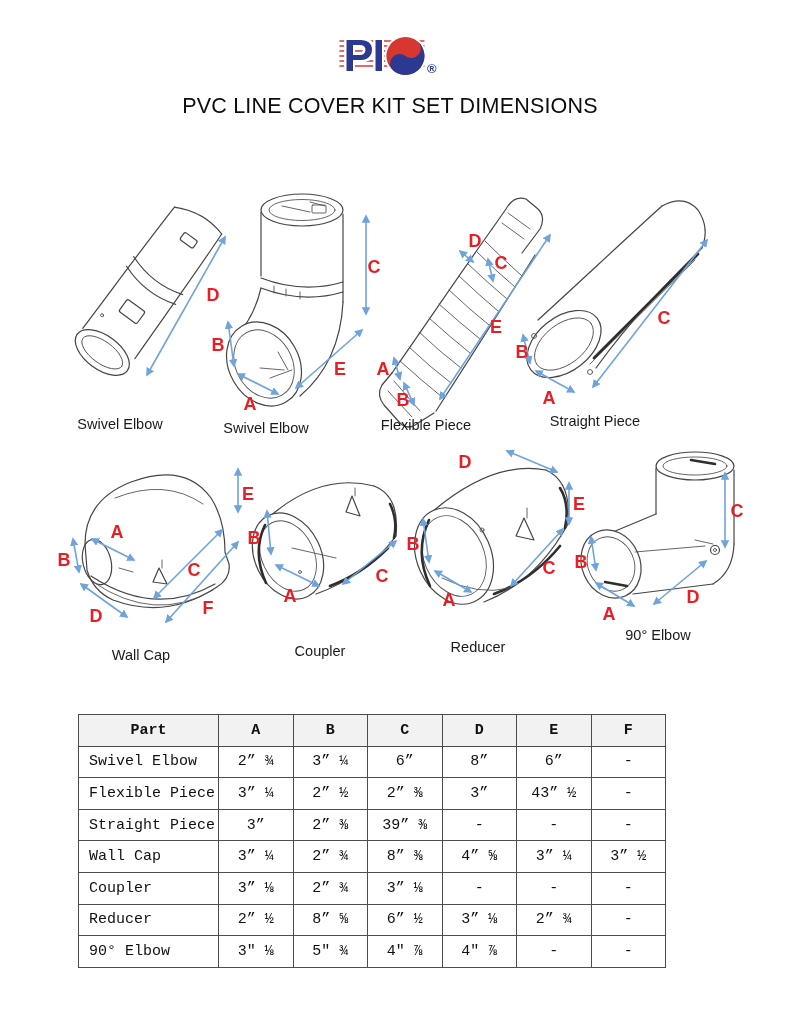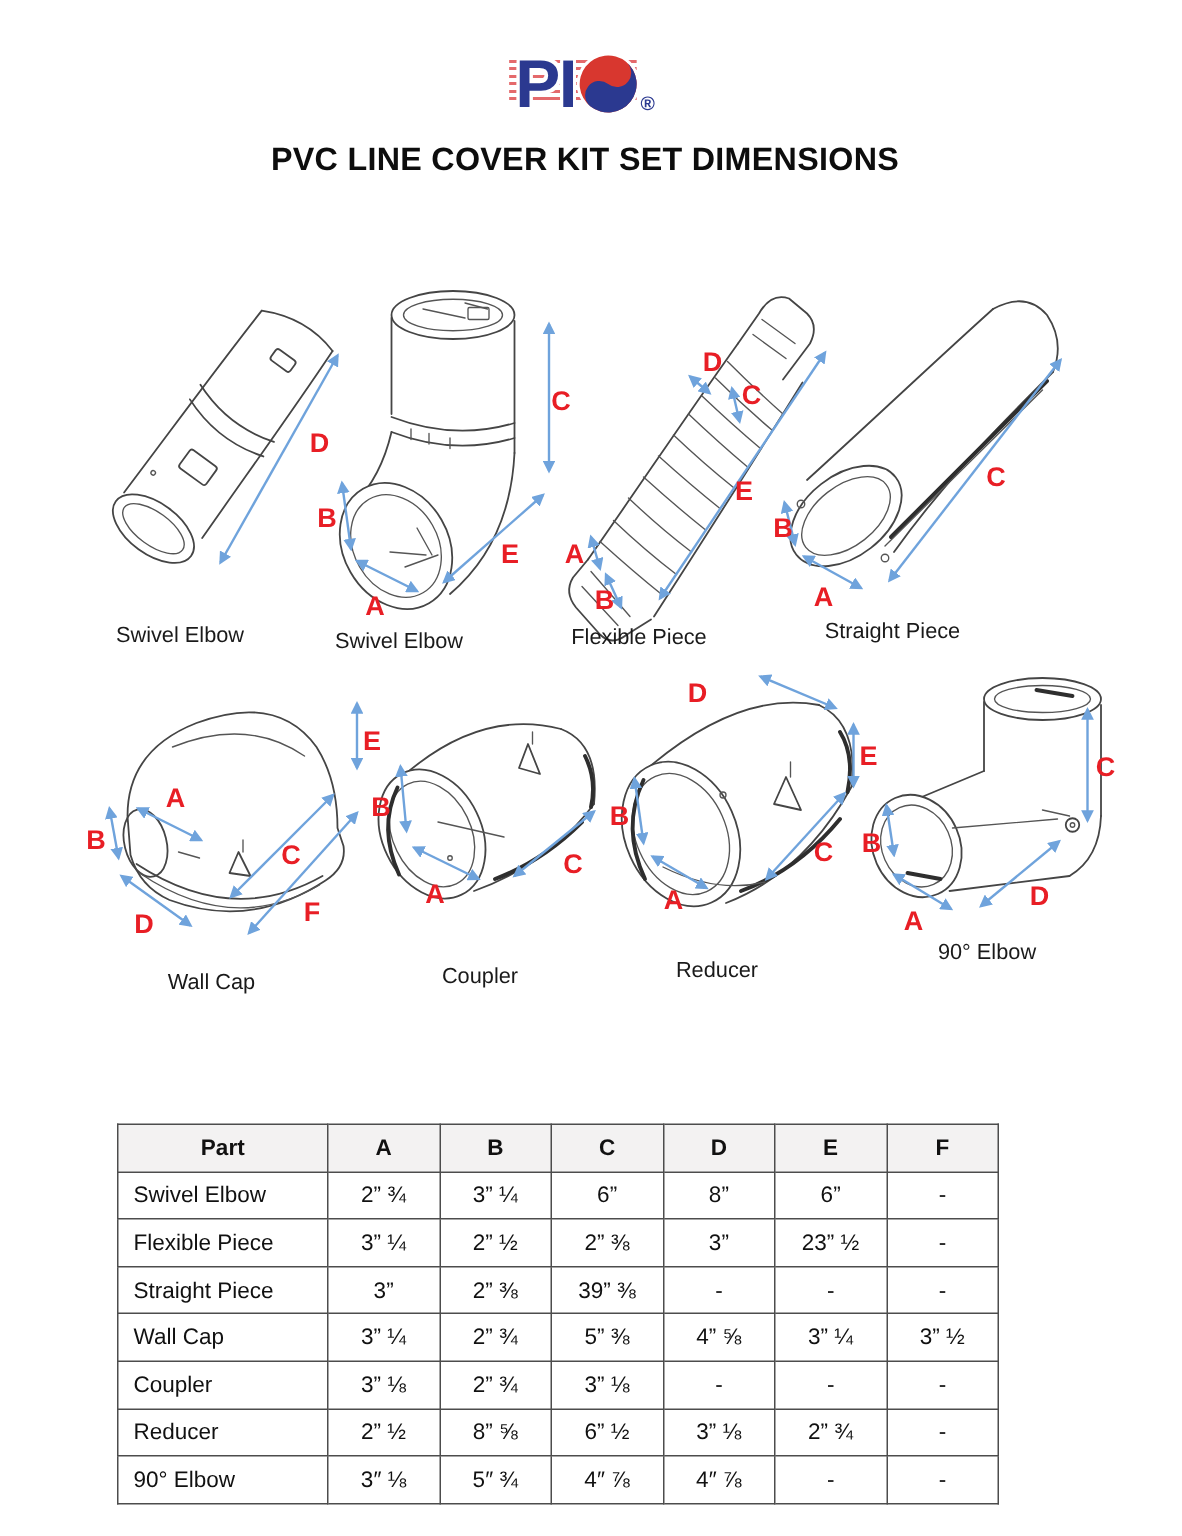--- a/index.html
+++ b/index.html
@@ -13,34 +13,34 @@
            background:repeating-linear-gradient(to bottom,#e4696b 0,#e4696b 2px,transparent 2px,transparent 5px);}
   .lt{position:relative;font-weight:bold;font-size:45px;letter-spacing:-1px;color:#2b3990;line-height:1;
       text-shadow:-2px 0 0 #fff,2px 0 0 #fff,0 -2px 0 #fff,0 2px 0 #fff,
                   -2px -2px 0 #fff,2px 2px 0 #fff,-2px 2px 0 #fff,2px -2px 0 #fff;}
   .taegeuk{position:relative;display:inline-block;width:44px;height:44px;margin:0 -1px;}
   .reg{position:relative;font-size:13px;font-weight:bold;color:#2b3990;align-self:flex-end;margin:0 0 2px 1px;
        text-shadow:0 0 2px #fff;}
 
   
   .title{position:absolute;left:0;top:94px;width:100%;margin:0;text-align:center;
-         font-size:21.5px;font-weight:bold;color:#0d0d0d;letter-spacing:.2px;}
+         font-size:21.5px;font-weight:normal;color:#0d0d0d;letter-spacing:.2px;}
 
   
   .diag{position:absolute;}
   .ink{fill:none;stroke:#454545;stroke-width:1.2;stroke-linecap:round;stroke-linejoin:round;}
   .inkf{fill:#ffffff;stroke:#454545;stroke-width:1.2;stroke-linecap:round;stroke-linejoin:round;}
   .inkb{fill:none;stroke:#2e2e2e;stroke-width:2.6;stroke-linecap:round;}
   .thin{fill:none;stroke:#555;stroke-width:.9;stroke-linecap:round;}
   .dim{stroke:#6fa3dc;stroke-width:1.6;fill:none;}
   .dl{fill:#e81e25;font-family:"Liberation Sans",sans-serif;font-size:18px;font-weight:bold;text-anchor:middle;}
   .cap{position:absolute;transform:translateX(-50%);font-size:14.5px;color:#1a1a1a;white-space:nowrap;}
 
   
-  .tbl{position:absolute;left:78px;top:749px;width:588px;border-collapse:collapse;table-layout:fixed;}
+  .tbl{position:absolute;left:78px;top:714px;width:588px;border-collapse:collapse;table-layout:fixed;font-family:Liberation Mono, monospace;}
   .tbl th,.tbl td{border:1.6px solid #4c4c4c;height:30.6px;font-size:15px;text-align:center;padding:0;}
   .tbl th{background:#f3f2f2;font-weight:bold;}
   .tbl td.part{text-align:left;padding-left:10px;}
   .tbl col.c-part{width:140px;}
 </style>
 </head>
 <body>
 
 <div class="page">
 
@@ -297,37 +297,37 @@
         <td>8”</td>
         <td>6”</td>
         <td>-</td>
       </tr>
       <tr>
         <td class="part">Flexible Piece</td>
         <td>3” ¼</td>
         <td>2” ½</td>
         <td>2” ⅜</td>
         <td>3”</td>
-        <td>23” ½</td>
+        <td>43” ½</td>
         <td>-</td>
       </tr>
       <tr>
         <td class="part">Straight Piece</td>
         <td>3”</td>
         <td>2” ⅜</td>
         <td>39” ⅜</td>
         <td>-</td>
         <td>-</td>
         <td>-</td>
       </tr>
       <tr>
         <td class="part">Wall Cap</td>
         <td>3” ¼</td>
         <td>2” ¾</td>
-        <td>5” ⅜</td>
+        <td>8” ⅜</td>
         <td>4” ⅝</td>
         <td>3” ¼</td>
         <td>3” ½</td>
       </tr>
       <tr>
         <td class="part">Coupler</td>
         <td>3” ⅛</td>
         <td>2” ¾</td>
         <td>3” ⅛</td>
         <td>-</td>

